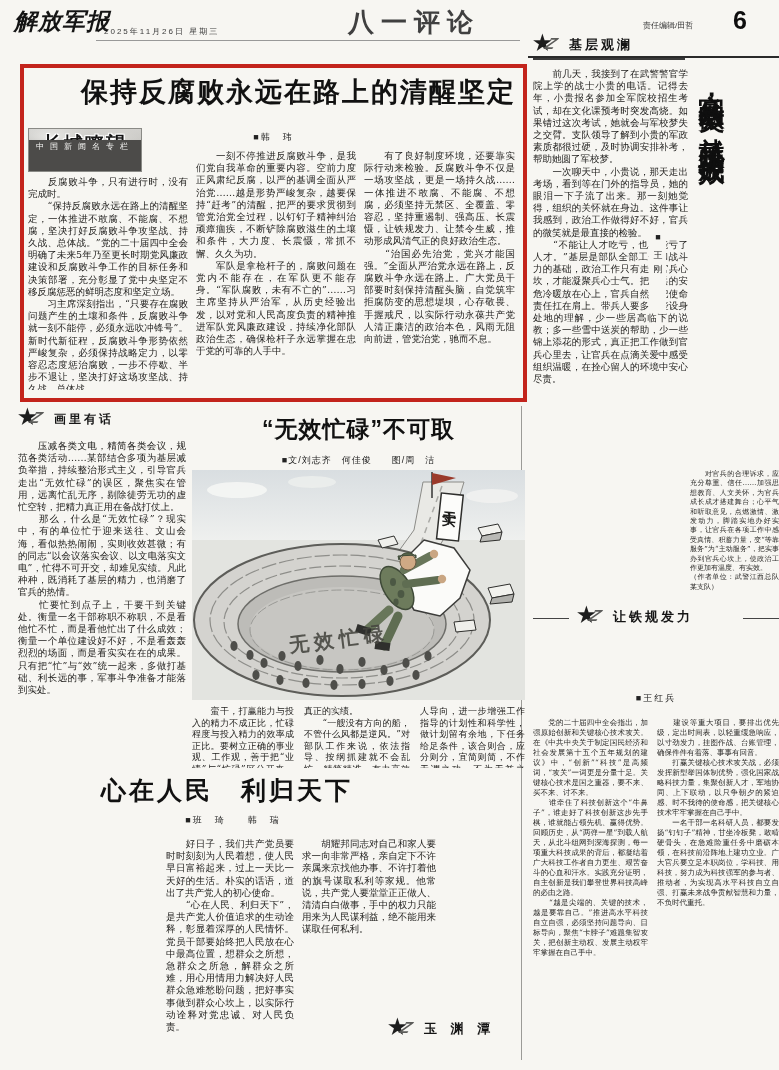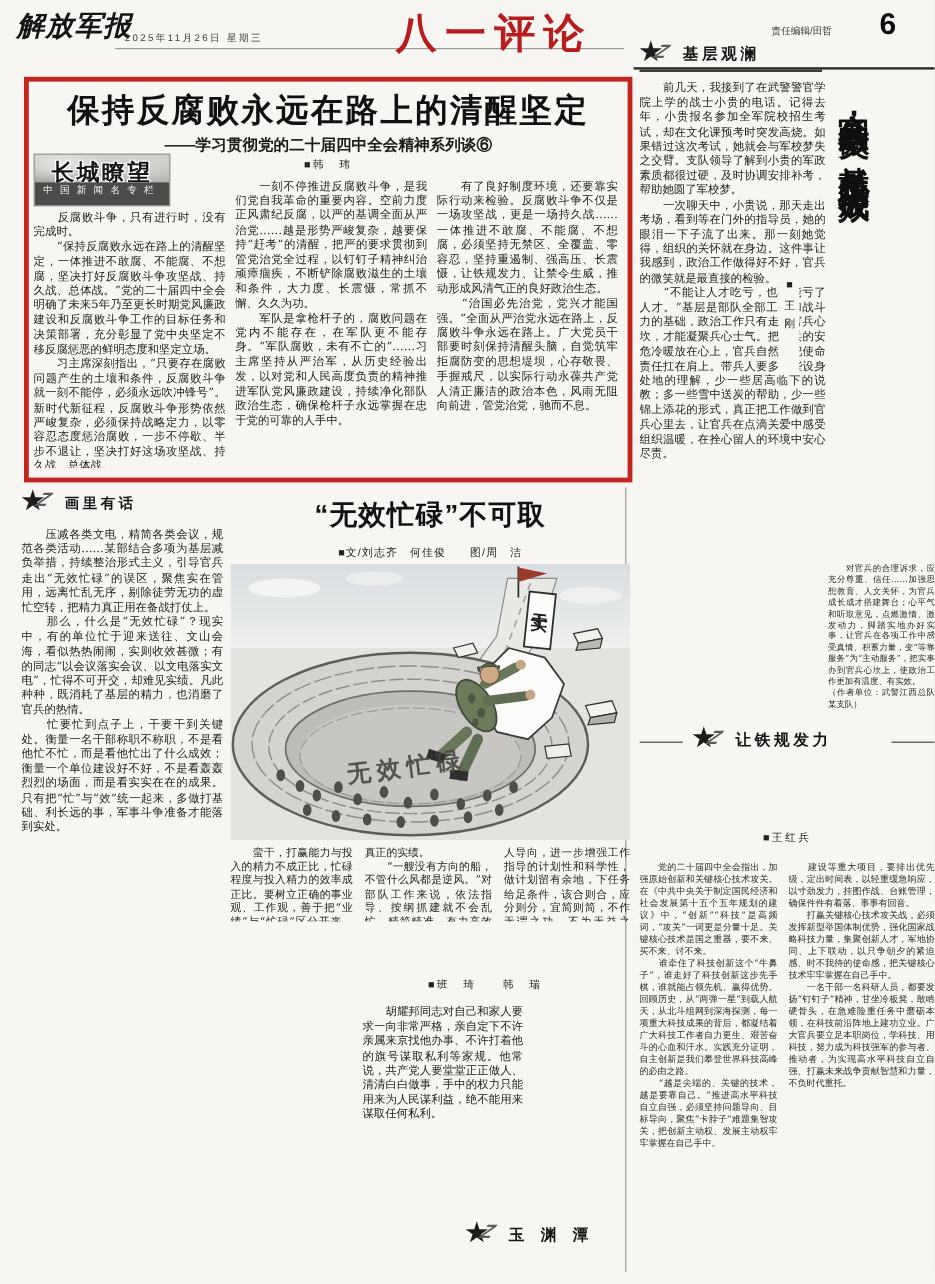--- a/index.html
+++ b/index.html
@@ -8,36 +8,36 @@
   .abs{position:absolute;}
   
   .body-txt{font-family:"DejaVu Serif",serif;font-size:9.5px;line-height:12.2px;text-align:justify;white-space:pre-line;overflow:hidden;color:#22211f;}
   .body-sm{font-family:"DejaVu Serif",serif;font-size:7px;line-height:9.4px;text-align:justify;white-space:pre-line;overflow:hidden;color:#2a2927;}
   .headline{font-weight:900;color:#111;text-align:center;}
   .byline{font-size:9px;text-align:center;color:#222;letter-spacing:2px;}
   .hrule{background:#999;height:1px;}
   
   .paper-logo{font-family:"DejaVu Serif",serif;font-style:italic;font-weight:900;font-size:23px;transform:skewX(-8deg);letter-spacing:1px;color:#141414;}
   .mast-date{font-size:8px;color:#3a3a3a;letter-spacing:2px;}
-  .mast-title{font-size:34px;font-weight:900;letter-spacing:7px;color:#b91c1c;}
+  .mast-title{font-size:26px;font-weight:900;letter-spacing:7px;color:#404040;margin-left:18px;}
   .mast-editor{font-size:8px;color:#333;}
   .mast-page{font-size:25px;font-weight:900;color:#0e0e0e;}
   
   .red-box{border:4px solid #c3241c;background:transparent;}
-  .lead-headline{font-size:27px;letter-spacing:2px;}
+  .lead-headline{font-size:27px;letter-spacing:2px;padding-left:25px;}
   .lead-sub{font-size:13px;font-weight:700;text-align:center;}
   
   .gw-logo{width:112px;height:42px;position:relative;overflow:hidden;border:1px solid #8a8a86;}
   .gw-photo{position:absolute;inset:0;background:
       radial-gradient(60px 22px at 20% 18%, #e9e9e6 0%, rgba(233,233,230,0) 70%),
       radial-gradient(70px 26px at 78% 22%, #d7d6d2 0%, rgba(215,214,210,0) 75%),
       linear-gradient(180deg,#cfcecb 0%,#a8a7a3 55%,#8d8c88 100%);}
   .gw-title{position:absolute;left:0;right:0;top:2px;text-align:center;font-size:19px;font-weight:900;color:#161616;letter-spacing:2px;
       text-shadow:-1px -1px 0 #fff,1px -1px 0 #fff,-1px 1px 0 #fff,1px 1px 0 #fff;}
-  .gw-bar{position:absolute;left:0;right:0;bottom:0;height:19px;background:#4c4b49;color:#f4f4f2;font-size:8px;letter-spacing:6px;text-align:center;line-height:13px;}
+  .gw-bar{position:absolute;left:0;right:0;bottom:0;height:31px;background:#4c4b49;color:#f4f4f2;font-size:8px;letter-spacing:6px;text-align:center;line-height:13px;}
   
   .col-header{display:flex;align-items:center;gap:6px;font-weight:900;font-size:13px;color:#151515;letter-spacing:3px;}
   .starz{display:inline-block;position:relative;width:30px;height:22px;flex:0 0 auto;}
   .starz .st{position:absolute;left:0;top:-3px;font-size:21px;color:#1d1d1d;font-style:normal;}
   .starz .zz{position:absolute;left:13px;top:1px;font-size:16px;font-weight:900;font-style:italic;transform:skewX(-25deg);color:#5c5c5a;}
   
   .vert{writing-mode:vertical-rl;text-orientation:upright;}
   .vert-title{font-size:26px;font-weight:900;letter-spacing:3px;color:#0f0f0f;}
   .vert-byline{font-size:9px;color:#222;letter-spacing:2px;background:#f7f6f2;}
 </style>
@@ -51,21 +51,20 @@
   </div>
   <div class="abs mast-date" style="left:104px;top:26px;">2025年11月26日  星期三</div>
   <div class="abs hrule" style="left:96px;top:40px;width:424px;"></div>
   <div class="abs mast-title" style="left:330px;top:5px;">八一评论</div>
   <div class="abs mast-editor" style="left:643px;top:20px;">责任编辑/田哲</div>
   <div class="abs mast-page" style="left:733px;top:6px;">6</div>
   <div class="abs" style="left:528px;top:56px;width:251px;height:2px;background:#2a2a2a;"></div>
 
   <div class="abs red-box" style="left:20px;top:64px;width:499px;height:330px;">
     <div class="abs headline lead-headline" style="left:0;top:6px;width:100%;">保持反腐败永远在路上的清醒坚定</div>
-    <div class="abs lead-sub" style="left:0;top:44px;width:100%;">——学习贯彻党的二十届四中全会精神系列谈⑥</div>
     <div class="abs byline" style="left:0;top:63px;width:100%;">■韩　玮</div>
 
     <div class="abs gw-logo" style="left:4px;top:60px;">
       <div class="gw-photo"></div>
       <div class="gw-title">长城瞭望</div>
       <div class="gw-bar">中国新闻名专栏</div>
     </div>
 
     <div class="abs body-txt" style="left:4px;top:108px;width:160px;height:214px;">　　反腐败斗争，只有进行时，没有完成时。
 　　“保持反腐败永远在路上的清醒坚定，一体推进不敢腐、不能腐、不想腐，坚决打好反腐败斗争攻坚战、持久战、总体战。”党的二十届四中全会明确了未来5年乃至更长时期党风廉政建设和反腐败斗争工作的目标任务和决策部署，充分彰显了党中央坚定不移反腐惩恶的鲜明态度和坚定立场。
@@ -226,22 +225,25 @@
       <text x="98" y="182" font-size="20" font-weight="bold" fill="#45453f" letter-spacing="5" transform="rotate(-7 98 182)" opacity="0.88">无效忙碌</text>
     </svg>
 
     <div class="abs body-txt" style="left:178px;top:302px;width:102px;height:62px;font-size:9px;line-height:11.5px;">　　蛮干，打赢能力与投入的精力不成正比，忙碌程度与投入精力的效率成正比。要树立正确的事业观、工作观，善于把“业绩”与“忙碌”区分开来，把“唱功”变成“做功”，不务虚功、不图虚名，方能干出经得起检验的实绩。</div>
     <div class="abs body-txt" style="left:290px;top:302px;width:106px;height:62px;font-size:9px;line-height:11.5px;">真正的实绩。
 　　“一艘没有方向的船，不管什么风都是逆风。”对部队工作来说，依法指导、按纲抓建就不会乱忙，精简精准、有力高效才不会空忙。各级要善抓主要矛盾，抓住中心带全局，防止眉毛胡子一把抓，真正忙在点上、干在实处。</div>
     <div class="abs body-txt" style="left:406px;top:302px;width:105px;height:62px;font-size:9px;line-height:11.5px;">人导向，进一步增强工作指导的计划性和科学性，做计划留有余地，下任务给足条件，该合则合，应分则分，宜简则简，不作无谓之功，不为无益之事，做到抓建设不折腾，用问题工作法纠治积弊，确保基层心无旁骛抓落实，全身心投入主责主业。</div>
   </div>
 
   <div class="abs" style="left:14px;top:772px;width:500px;height:292px;">
-    <div class="abs byline" style="left:24px;top:42px;width:414px;text-align:right;">■班　琦　　韩　瑞</div>
-
+    <div class="abs headline" style="left:6px;top:2px;width:414px;font-size:25px;letter-spacing:3px;">心在人民　利归天下</div>
+    <div class="abs byline" style="left:12px;top:42px;width:414px;">■班　琦　　韩　瑞</div>
+
+    <div class="abs body-txt" style="left:152px;top:66px;width:128px;height:222px;">　　好日子，我们共产党员要时时刻刻为人民着想，使人民早日富裕起来，过上一天比一天好的生活。朴实的话语，道出了共产党人的初心使命。
+　　“心在人民、利归天下”，是共产党人价值追求的生动诠释，彰显着深厚的人民情怀。党员干部要始终把人民放在心中最高位置，想群众之所想，急群众之所急，解群众之所难，用心用情用力解决好人民群众急难愁盼问题，把好事实事做到群众心坎上，以实际行动诠释对党忠诚、对人民负责。</div>
     <div class="abs body-txt" style="left:288px;top:66px;width:134px;height:172px;">　　胡耀邦同志对自己和家人要求一向非常严格，亲自定下不许亲属来京找他办事、不许打着他的旗号谋取私利等家规。他常说，共产党人要堂堂正正做人、清清白白做事，手中的权力只能用来为人民谋利益，绝不能用来谋取任何私利。</div>
 
     <div class="col-header" style="position:absolute;left:374px;top:246px;font-size:13px;letter-spacing:5px;">
       <span class="starz">
           <span class="st">★</span>
           <span class="zz">Z</span>
         </span>
       <span>玉 渊 潭</span>
     </div>
   </div>

